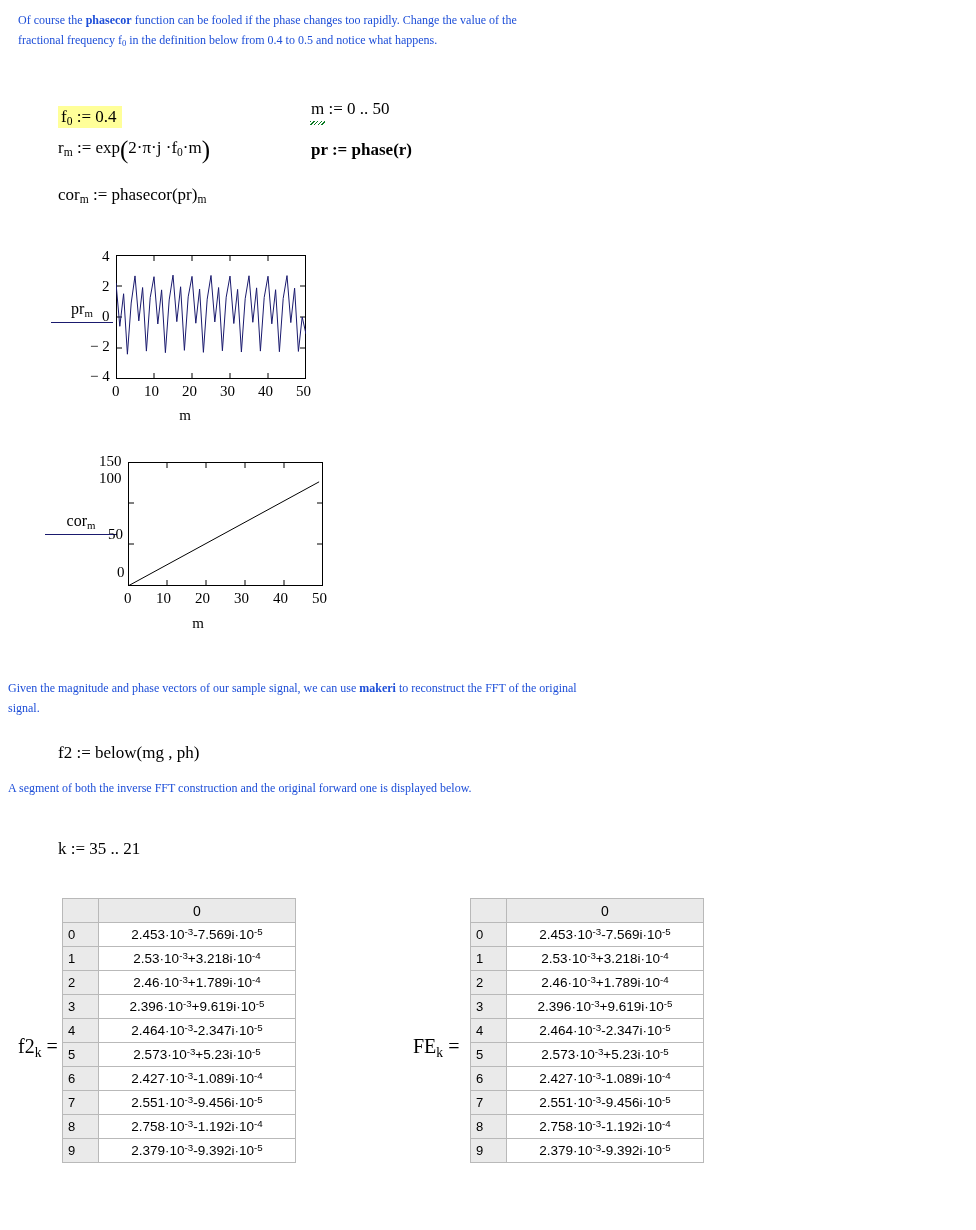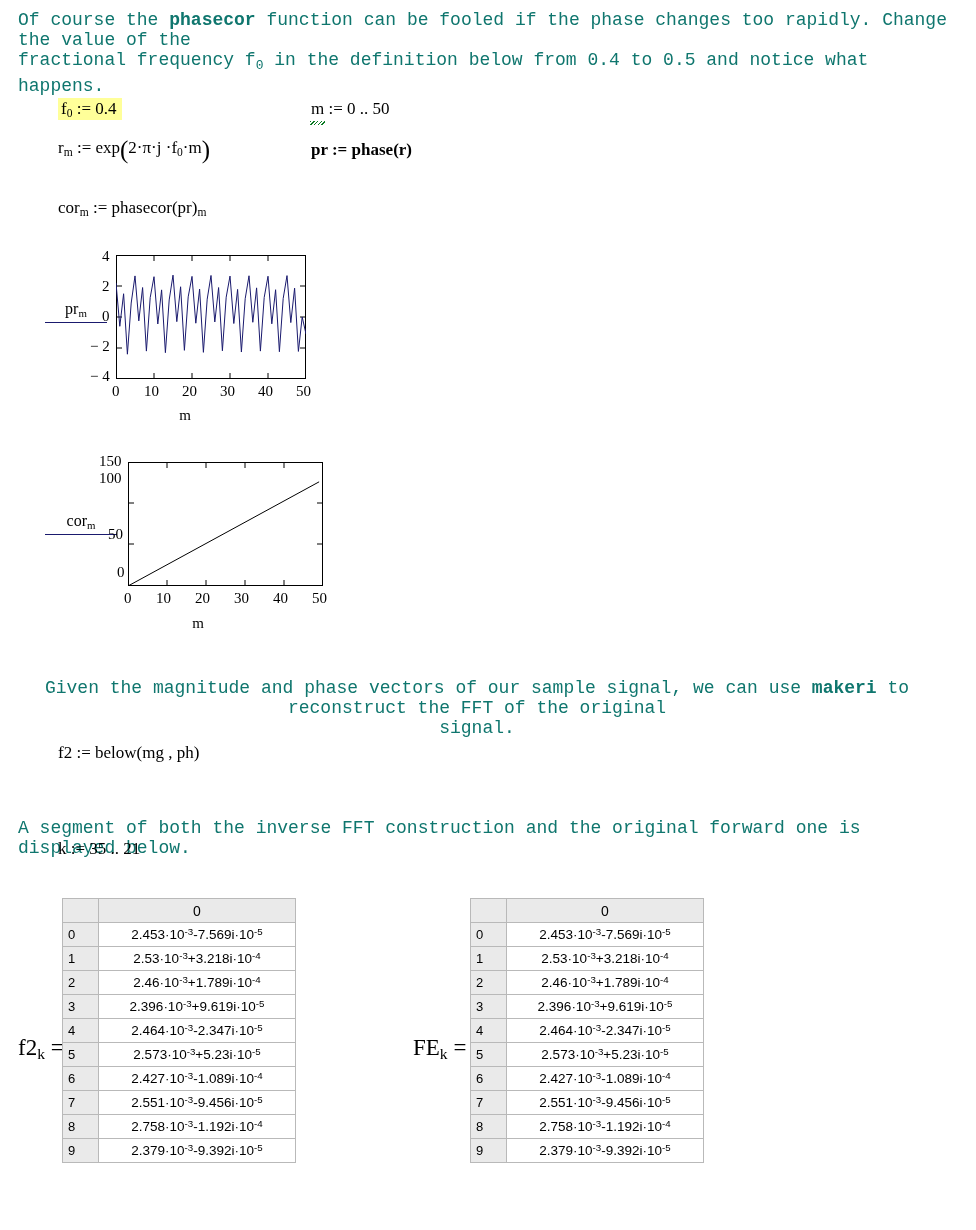--- a/index.html
+++ b/index.html
@@ -12,24 +12,23 @@
     height: 1230px;
     position: relative;
     font-family: "Liberation Serif", "DejaVu Serif", serif;
     color: #000000;
     overflow: hidden;
   }
   .abs { position: absolute; }
 
   
   .prose {
-    font-size: 18px;
+    font-size: 12px;
     line-height: 20px;
-    color: #0f766e;
-    font-family: Liberation Mono, monospace;
+    color: #1d4ed8;
   }
   .bold { font-weight: bold; }
   .sub { font-size: 0.72em; vertical-align: -0.28em; }
   .sup { font-size: 0.72em; vertical-align: 0.42em; }
 
   
   .math {
     font-size: 17px;
     line-height: 22px;
     white-space: nowrap;
@@ -119,34 +118,34 @@
   }
   .mtx td.val {
     text-align: center;
     font-size: 13.5px;
     white-space: nowrap;
     padding: 0 4px;
     background: #ffffff;
   }
   .mtx td.val .sup { font-size: 0.72em; vertical-align: 0.42em; }
   .mtx-label {
-    font-size: 23px;
+    font-size: 20px;
     white-space: nowrap;
   }
   .mtx-label .sub { font-size: 0.68em; vertical-align: -0.26em; }
 </style>
 </head>
 <body>
 
 <div class="abs prose" style="left:18px; top:10px; width:940px;">
   <span>Of course the </span><span class="bold">phasecor</span><span> function can be fooled if the phase changes too rapidly. Change the value of the</span><br>
   <span>fractional frequency f</span><span class="sub">0</span><span> in the definition below from 0.4 to 0.5 and notice what happens.</span>
 </div>
 
-<div class="abs math" style="left:58px; top:98px;font-family:Liberation Serif, serif;">
+<div class="abs math" style="left:58px; top:106px;font-family:Liberation Serif, serif;">
   <span class="hl"><span>f</span><span class="sub">0</span>
     <span class="assign">:=</span>
     <span>0.4</span></span>
 </div>
 
 <div class="abs math" style="left:311px; top:98px;">
   <span class="squiggle">m</span>
   <span class="assign">:=</span>
   <span>0 .. 50</span>
 </div>
@@ -156,29 +155,29 @@
   <span class="assign">:=</span>
   <span>exp</span><span class="bigparen">(</span><span>2·π·j ·f</span><span class="sub">0</span><span>·m</span><span class="bigparen">)</span>
 </div>
 
 <div class="abs math" style="left:311px; top:139px;font-weight:bold;">
   <span>pr</span>
   <span class="assign">:=</span>
   <span>phase(r)</span>
 </div>
 
-<div class="abs math" style="left:58px; top:197px;">
+<div class="abs math" style="left:58px; top:184px;">
   <span>cor</span><span class="sub">m</span>
   <span class="assign">:=</span>
   <span>phasecor(pr)</span><span class="sub">m</span>
 </div>
 
 <div class="abs" style="left:40px; top:245px; width:300px; height:180px;">
 
-  <div class="abs" style="left:5px; top:55px; width:62px;">
+  <div class="abs" style="left:11px; top:55px; width:62px;">
     <div class="plot-label"><span>pr</span><span class="sub">m</span></div>
     <div class="plot-rule"></div>
   </div>
 
   <div class="abs axis-num" style="left:62px; top:3px;">4</div>
   <div class="abs axis-num" style="left:62px; top:33px;">2</div>
   <div class="abs axis-num" style="left:62px; top:63px;">0</div>
   <div class="abs axis-num" style="left:50px; top:93px;">− 2</div>
   <div class="abs axis-num" style="left:50px; top:123px;">− 4</div>
 
@@ -263,32 +262,32 @@
   <div class="abs axis-num" style="left:84px; top:140px;">0</div>
   <div class="abs axis-num" style="left:116px; top:140px;">10</div>
   <div class="abs axis-num" style="left:155px; top:140px;">20</div>
   <div class="abs axis-num" style="left:194px; top:140px;">30</div>
   <div class="abs axis-num" style="left:233px; top:140px;">40</div>
   <div class="abs axis-num" style="left:272px; top:140px;">50</div>
 
   <div class="abs axis-title" style="left:143px; top:165px; width:30px;">m</div>
 </div>
 
-<div class="abs prose" style="left:2px; top:678px; width:950px;text-align:center;">
+<div class="abs prose" style="left:8px; top:678px; width:950px;">
   <span>Given the magnitude and phase vectors of our sample signal, we can use </span><span class="bold">makeri</span><span> to reconstruct the FFT of the original</span><br>
   <span>signal.</span>
 </div>
 
 <div class="abs math" style="left:58px; top:742px;">
   <span>f2</span>
   <span class="assign">:=</span>
   <span>below(mg , ph)</span>
 </div>
 
-<div class="abs prose" style="left:18px; top:778px; width:950px;margin-top:40px;">A segment of both the inverse FFT construction and the original forward one is displayed below.</div>
+<div class="abs prose" style="left:8px; top:778px; width:950px;">A segment of both the inverse FFT construction and the original forward one is displayed below.</div>
 
 <div class="abs math" style="left:58px; top:838px;">
   <span>k</span>
   <span class="assign">:=</span>
   <span>35 .. 21</span>
 </div>
 
 <div class="abs mtx-label" style="left:18px; top:1035px;">
   <span>f2</span><span class="sub">k</span>
   <span>=</span>

